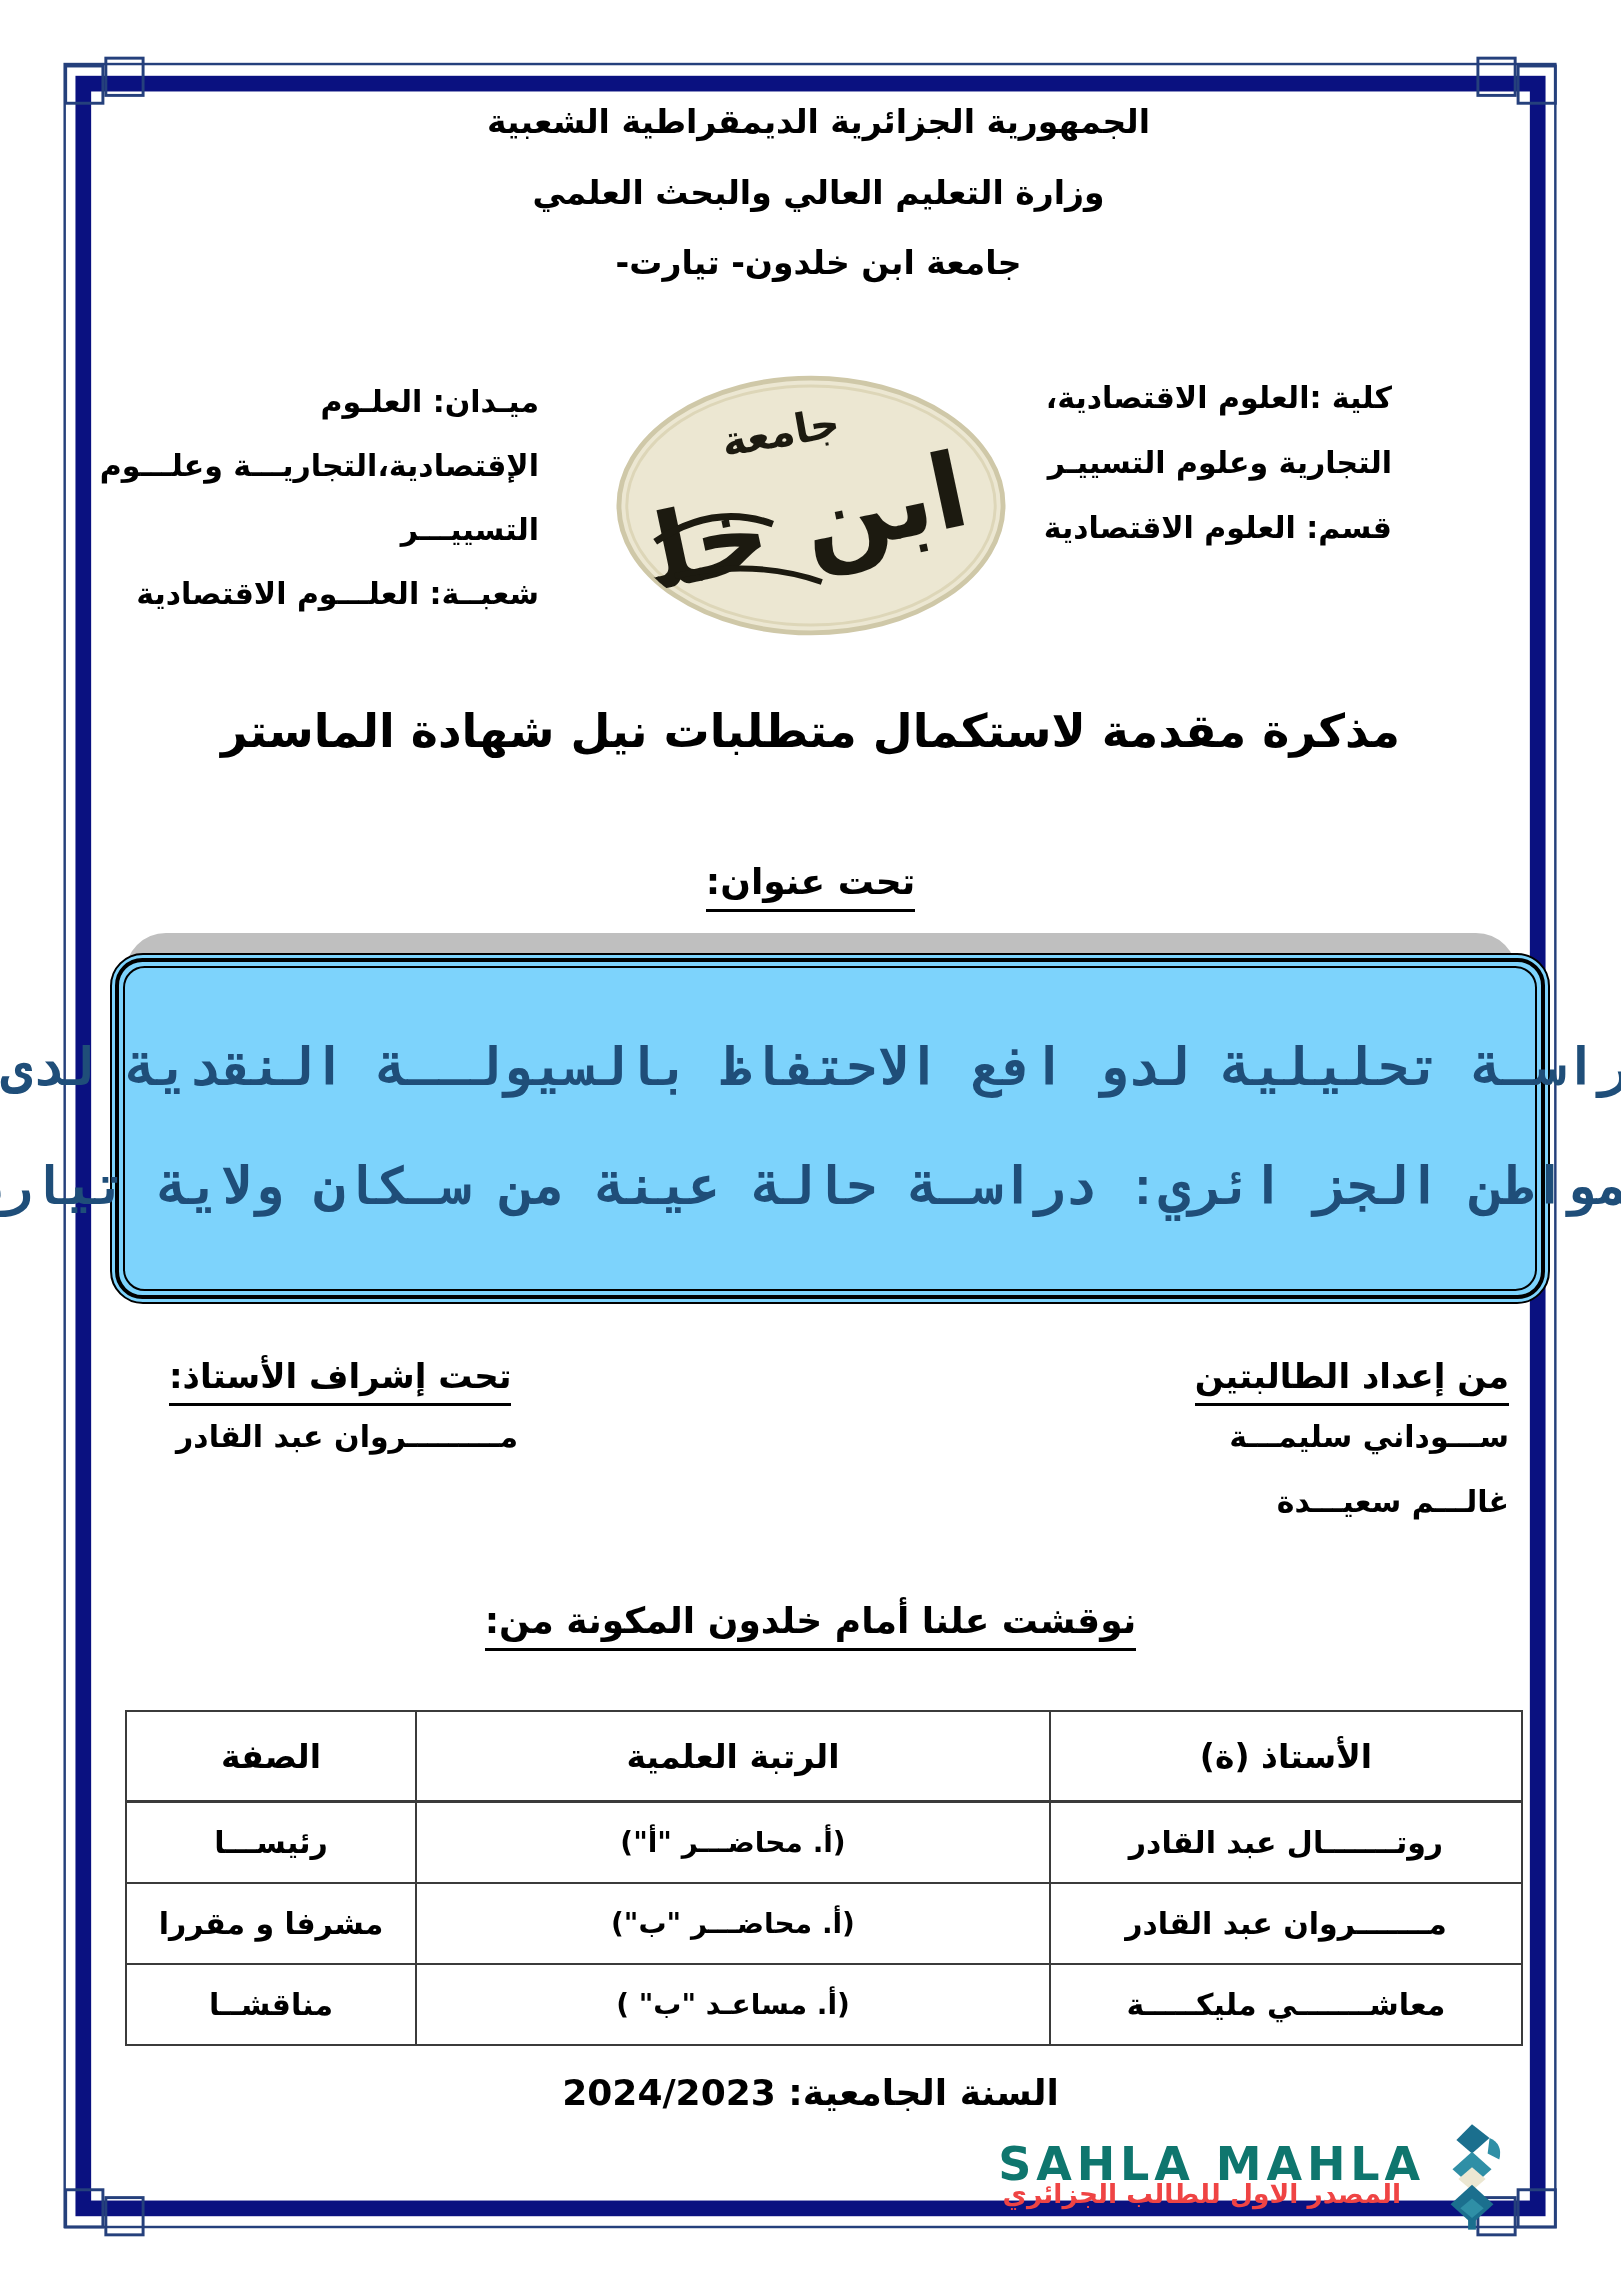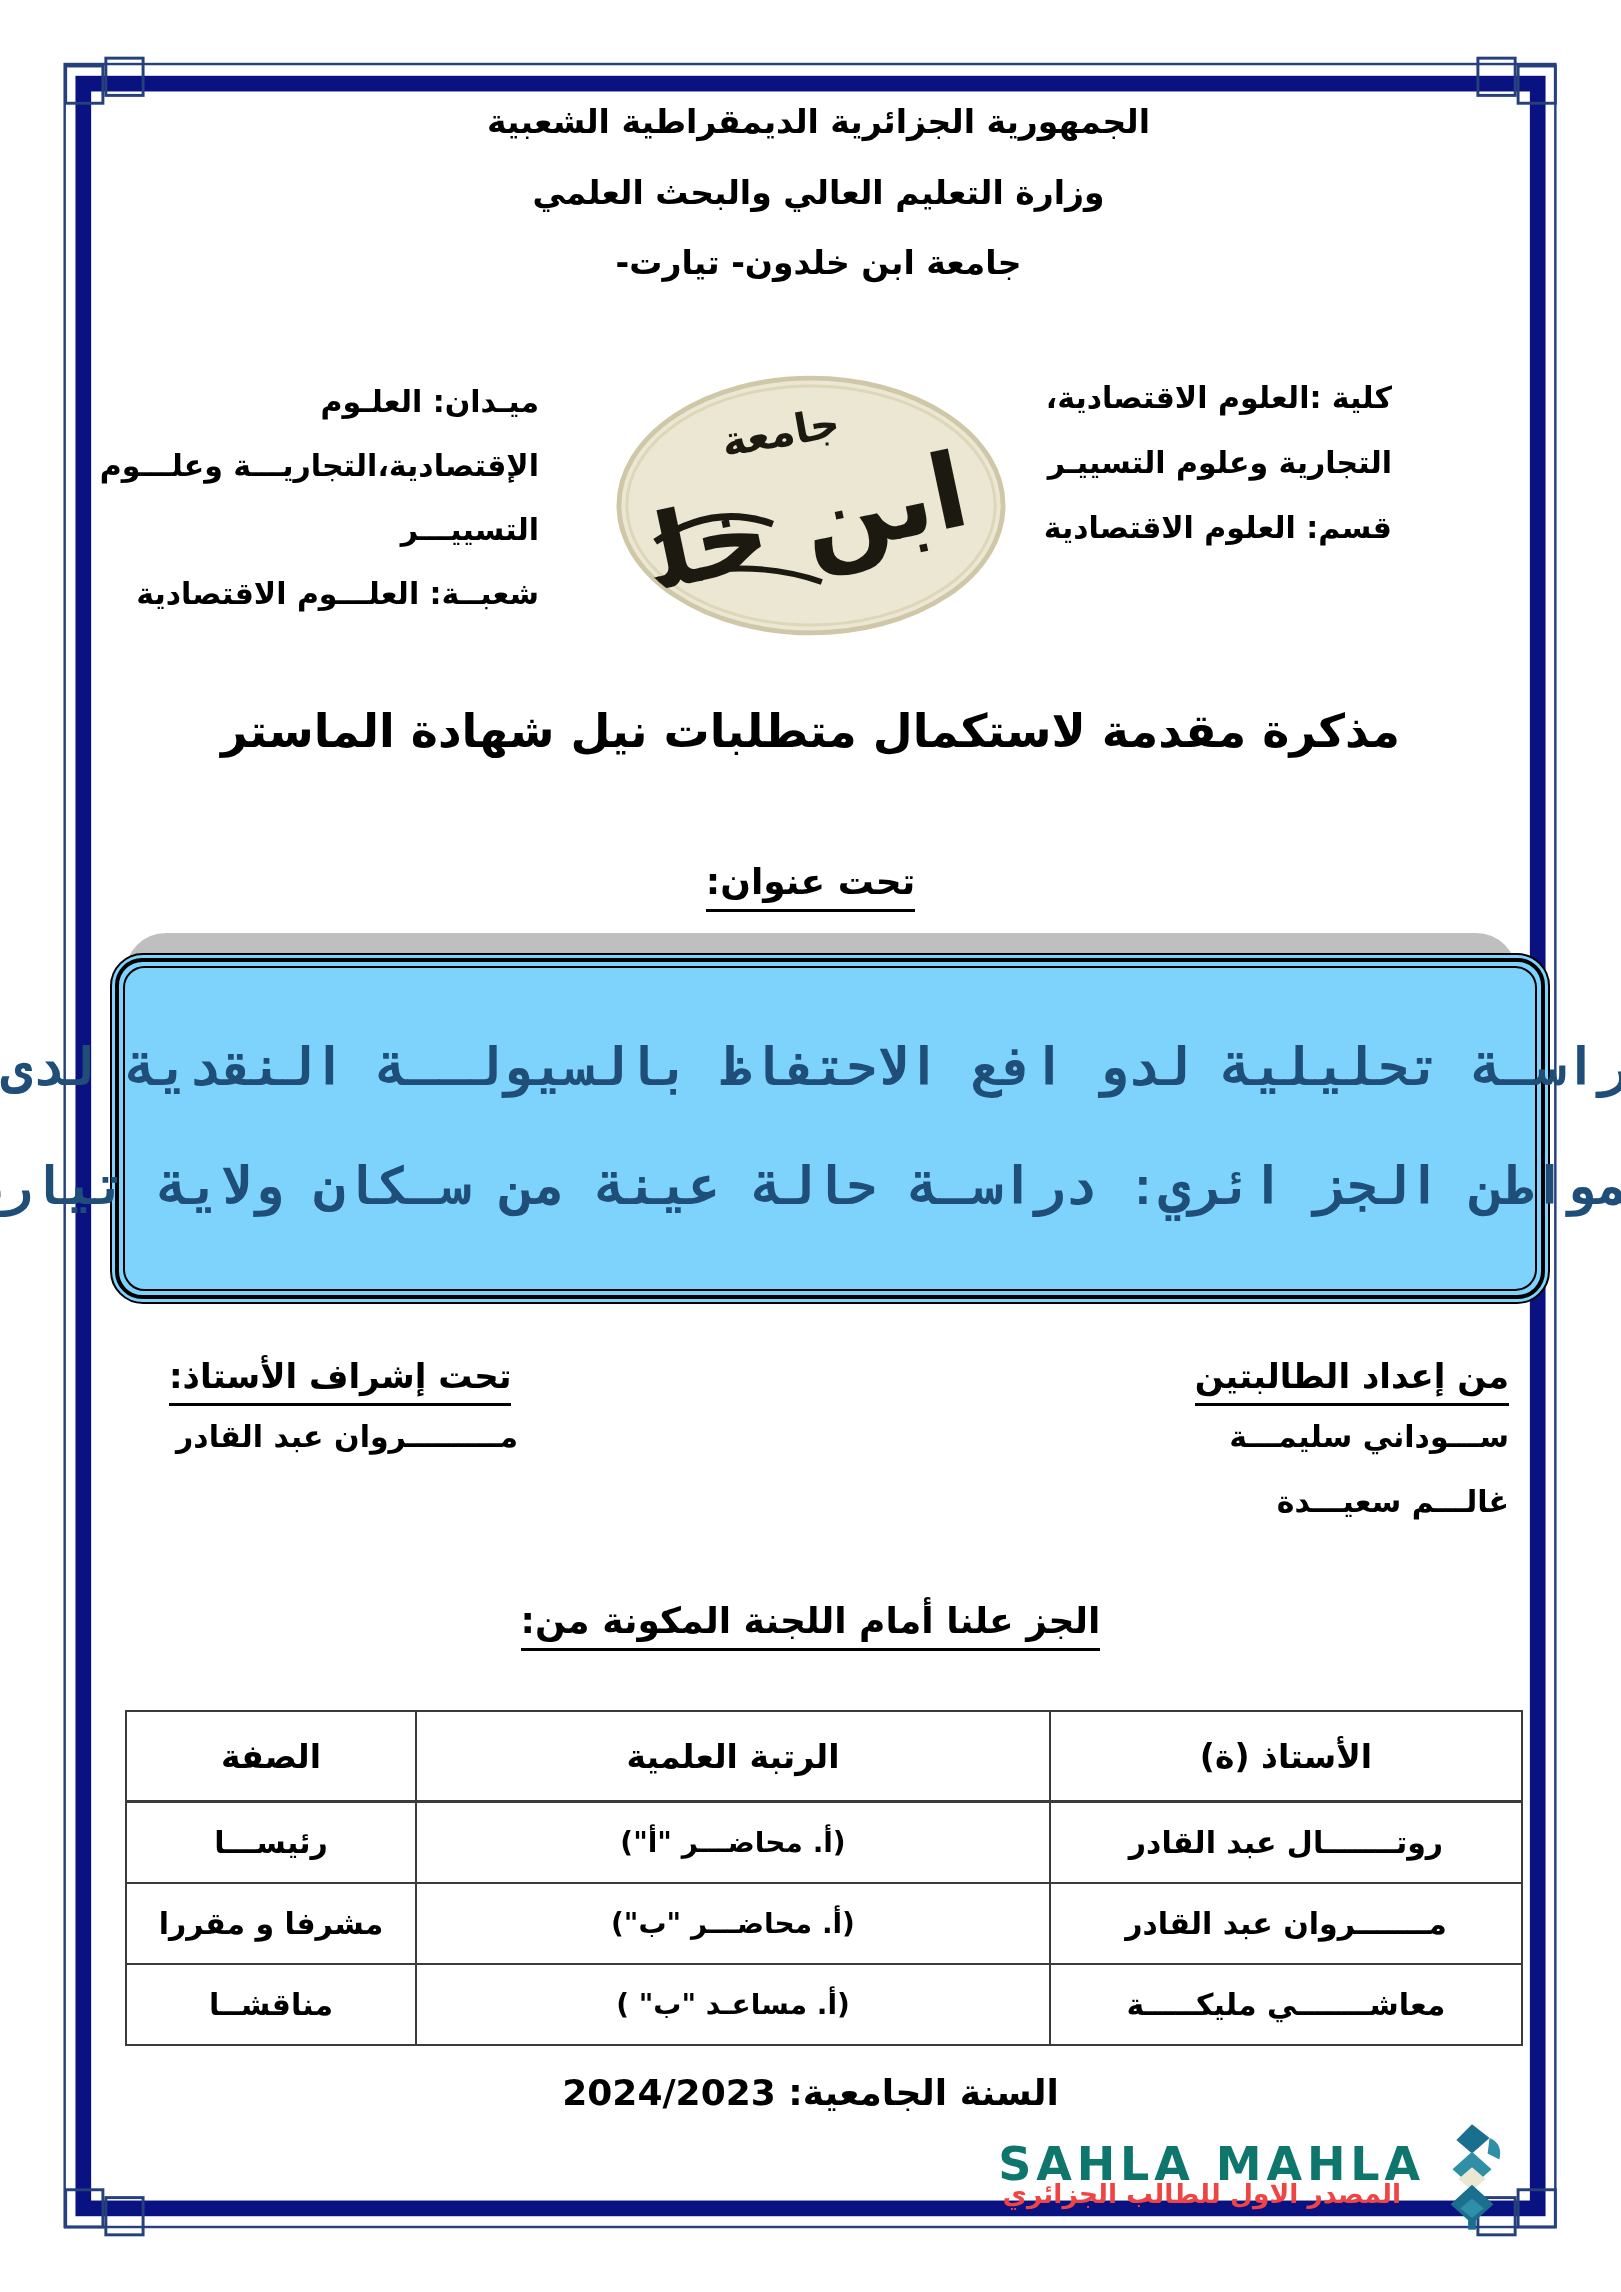--- a/index.html
+++ b/index.html
@@ -140,21 +140,21 @@
   </div>
   <div class="abs student-name" style="top:1419px">ســـوداني سليمـــة</div>
   <div class="abs student-name" style="top:1484px">غالـــم سعيـــدة</div>
 
   <div class="abs sec-heading supervisor-h">
     <span class="ul3">تحت إشراف الأستاذ:</span>
   </div>
   <div class="abs supervisor-name">مـــــــــروان عبد القادر</div>
 
   <div class="abs center committee-h">
-    <span class="ul3">الجز علنا أمام اللجنة المكونة من:</span>
+    <span class="ul3">نوقشت علنا أمام خلدون المكونة من:</span>
   </div>
 
   <table class="committee-table" dir="rtl">
     <thead>
       <tr>
         <th class="col-prof">الأستاذ (ة)</th>
         <th class="col-rank">الرتبة العلمية</th>
         <th class="col-role">الصفة</th>
       </tr>
     </thead>

